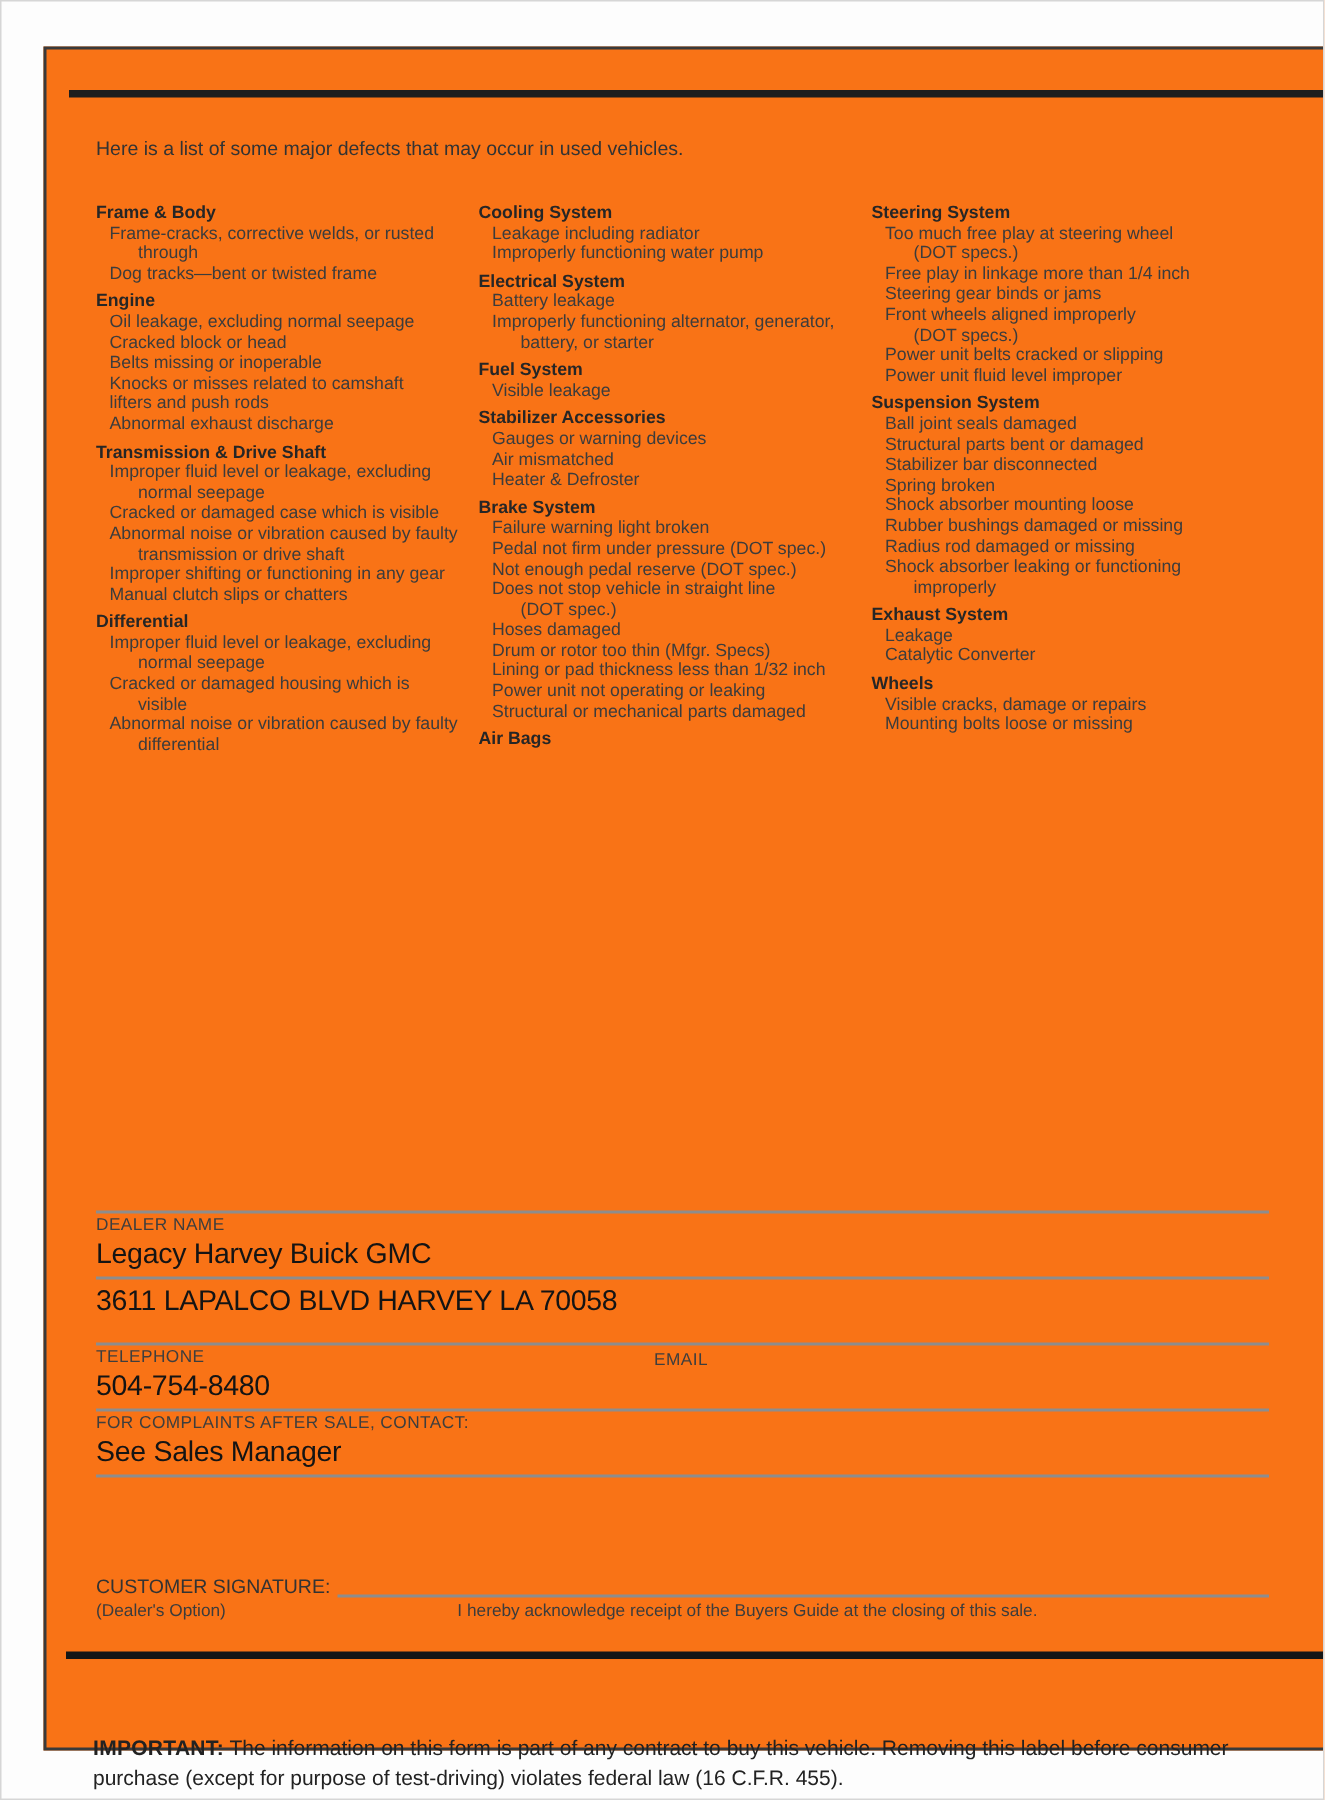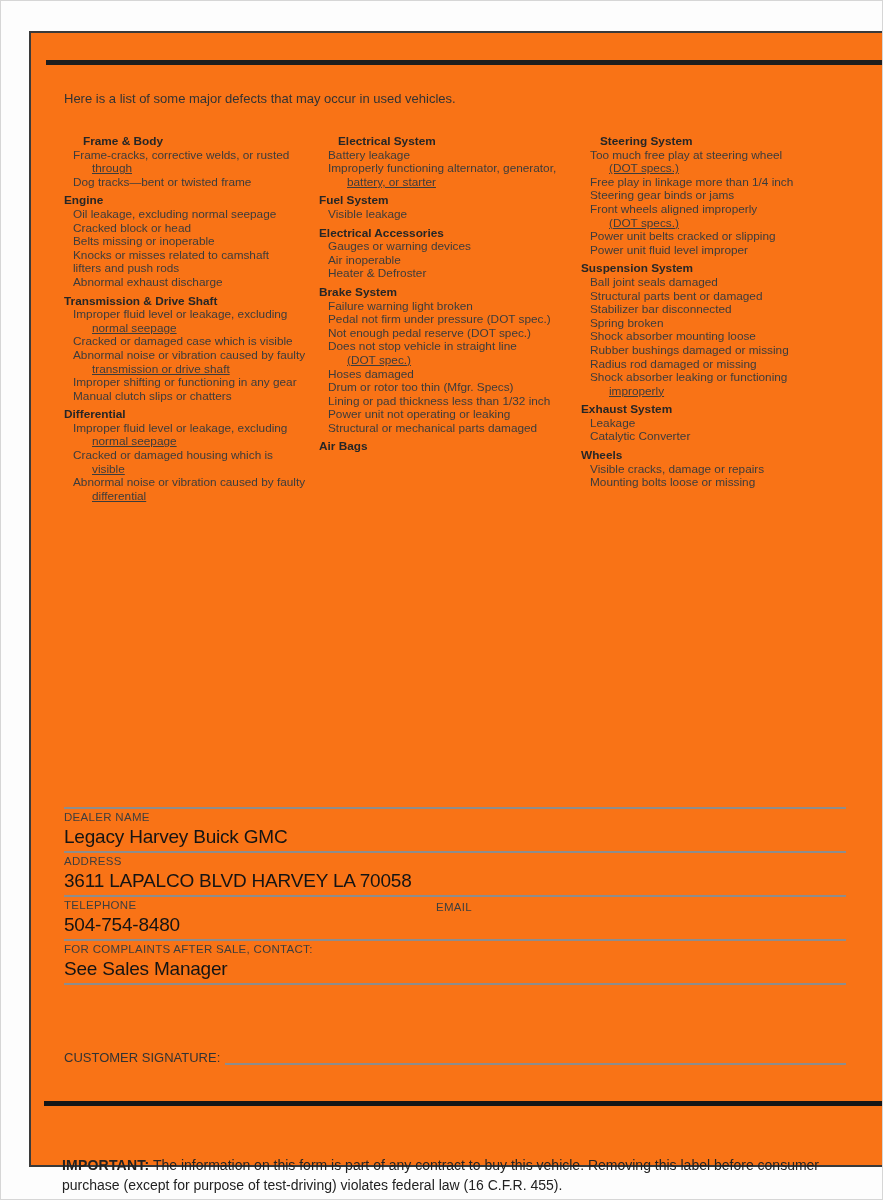--- a/index.html
+++ b/index.html
@@ -15,24 +15,24 @@
   .top-rule { position:absolute; left:15px; right:13px; top:27px; height:5px; background:#1e1e1e; }
   .intro { position:absolute; left:33px; top:58px; font-size:13px; color:#333; }
 
   .columns { position:absolute; left:33px; top:102px; width:782px; display:flex; }
   .col { box-sizing:border-box; }
   .col-1 { width:255px; }
   .col-2 { width:262px; }
   .col-3 { width:265px; }
   .sec { margin-bottom:1px; }
   .sec-title { font-weight:bold; font-size:11.8px; color:#262626; line-height:13.6px; margin-top:5px; }
-  .sec:first-child .sec-title { margin-top:0;margin-left:19px; }
+  .sec:first-child .sec-title { margin-top:0; }
   .dline { font-size:11.8px; color:#3c3c3c; line-height:13.6px; }
   .ind1 { padding-left:9px; }
-  .ind2 { padding-left:28px;text-decoration:underline; }
+  .ind2 { padding-left:28px; }
 
   .form { position:absolute; left:33px; top:774px; width:782px; }
   .frow { border-top:2px solid #8d8d8d; height:44px; box-sizing:border-box; padding-top:2px; position:relative; }
   .flabel { font-size:11.5px; color:#3e3e3e; letter-spacing:0.3px; line-height:13px; display:block; }
   .fvalue { font-size:19px; color:#141414; line-height:25px; letter-spacing:-0.2px; }
   .email-label { position:absolute; left:372px; top:4px; }
   .frow-end { border-top:2px solid #8d8d8d; height:0; }
 
   .sig { position:absolute; left:33px; top:1016px; width:782px; }
   .sig-row1 { display:flex; align-items:flex-end; }
@@ -87,33 +87,38 @@
             <div class="dline ind1">Improper fluid level or leakage, excluding</div>
             <div class="dline ind2">normal seepage</div>
             <div class="dline ind1">Cracked or damaged housing which is</div>
             <div class="dline ind2">visible</div>
             <div class="dline ind1">Abnormal noise or vibration caused by faulty</div>
             <div class="dline ind2">differential</div>
           </div>
         </div>
       <div class="col col-2">
           <div class="sec">
+            <div class="sec-title">Cooling System</div>
+            <div class="dline ind1">Leakage including radiator</div>
+            <div class="dline ind1">Improperly functioning water pump</div>
+          </div>
+          <div class="sec">
             <div class="sec-title">Electrical System</div>
             <div class="dline ind1">Battery leakage</div>
             <div class="dline ind1">Improperly functioning alternator, generator,</div>
             <div class="dline ind2">battery, or starter</div>
           </div>
           <div class="sec">
             <div class="sec-title">Fuel System</div>
             <div class="dline ind1">Visible leakage</div>
           </div>
           <div class="sec">
-            <div class="sec-title">Electrical Accessories</div>
+            <div class="sec-title">Stabilizer Accessories</div>
             <div class="dline ind1">Gauges or warning devices</div>
-            <div class="dline ind1">Air inoperable</div>
+            <div class="dline ind1">Air mismatched</div>
             <div class="dline ind1">Heater &amp; Defroster</div>
           </div>
           <div class="sec">
             <div class="sec-title">Brake System</div>
             <div class="dline ind1">Failure warning light broken</div>
             <div class="dline ind1">Pedal not firm under pressure (DOT spec.)</div>
             <div class="dline ind1">Not enough pedal reserve (DOT spec.)</div>
             <div class="dline ind1">Does not stop vehicle in straight line</div>
             <div class="dline ind2">(DOT spec.)</div>
             <div class="dline ind1">Hoses damaged</div>
@@ -162,40 +167,43 @@
           </div>
         </div>
     </div>
 
     <div class="form">
       <div class="frow">
         <span class="flabel">DEALER NAME</span>
         <div class="fvalue">Legacy Harvey Buick GMC</div>
       </div>
       <div class="frow">
-        <span class="flabel">ADDRESS</span>
         <div class="fvalue">3611 LAPALCO BLVD HARVEY LA 70058</div>
       </div>
       <div class="frow">
         <span class="flabel">TELEPHONE</span>
         <span class="flabel email-label">EMAIL</span>
         <div class="fvalue">504-754-8480</div>
       </div>
       <div class="frow">
         <span class="flabel">FOR COMPLAINTS AFTER SALE, CONTACT:</span>
         <div class="fvalue">See Sales Manager</div>
       </div>
       <div class="frow-end"></div>
     </div>
 
     <div class="sig">
       <div class="sig-row1">
         <span class="sig-label">CUSTOMER SIGNATURE:</span>
         <span class="sig-line"></span>
       </div>
+      <div class="sig-row2">
+        <span class="sig-sub">(Dealer's Option)</span>
+        <span class="sig-ack">I hereby acknowledge receipt of the Buyers Guide at the closing of this sale.</span>
+      </div>
     </div>
 
     <div class="bottom-rule"></div>
 
     <div class="important">
       <b>IMPORTANT:</b>
       <span> </span><span>The information on this form is part of any contract to buy this vehicle.  Removing this label before consumer purchase (except for purpose of test-driving) violates federal law (16 C.F.R. 455).</span>
     </div>
   </div>
 </div>

